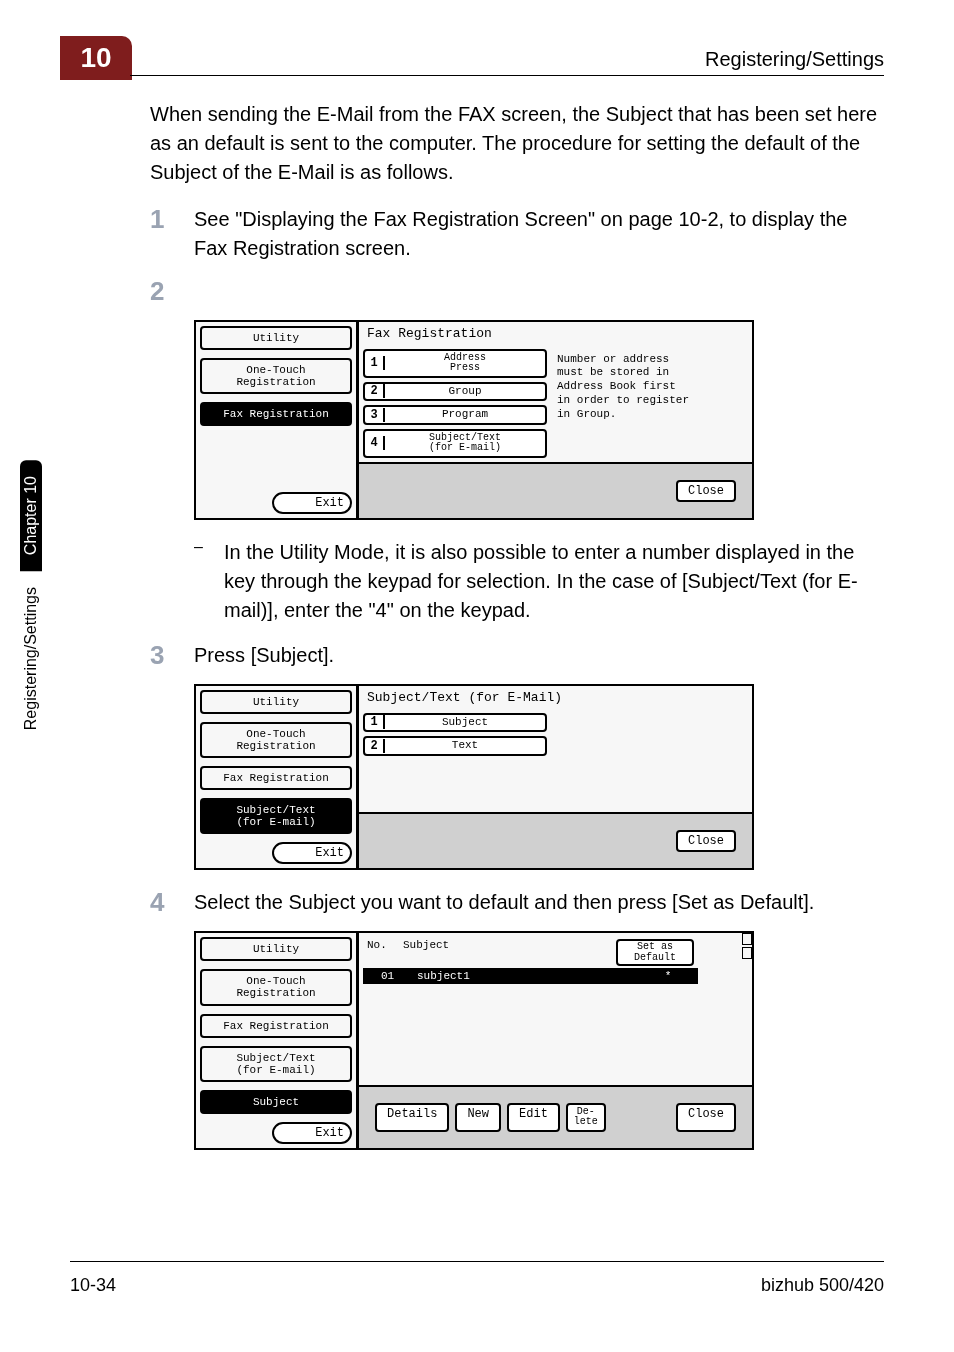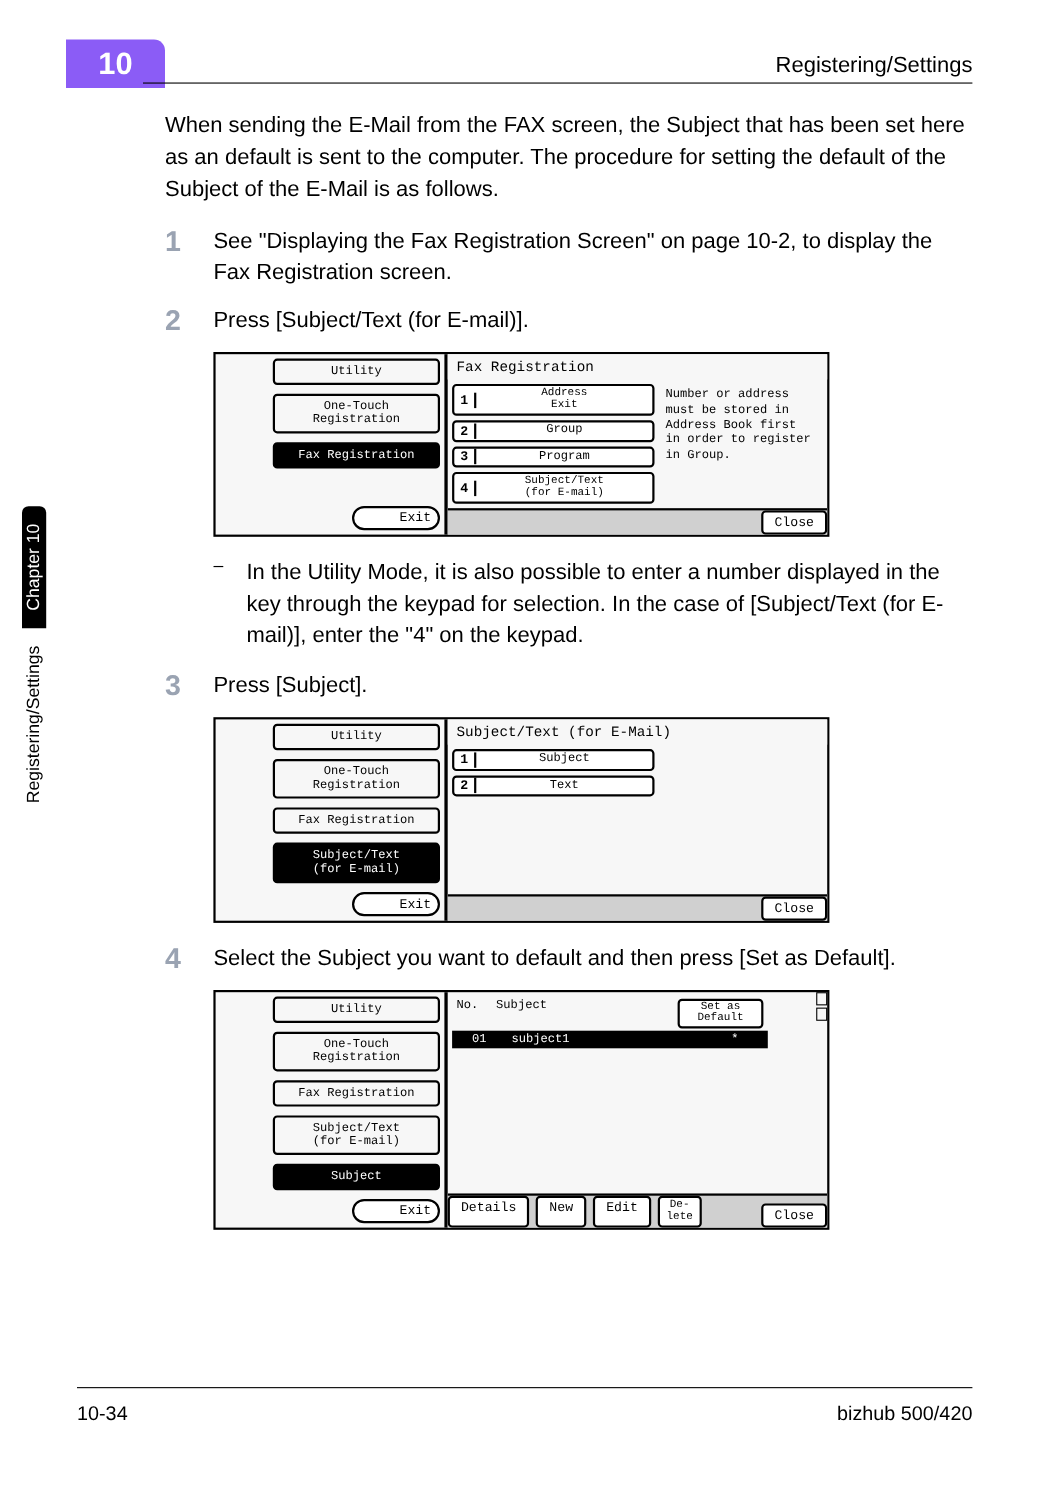--- a/index.html
+++ b/index.html
@@ -1,17 +1,17 @@
 <!DOCTYPE html>
 <html><head>
 <meta charset="utf-8">
 <style>
   html,body{margin:0;padding:0;background:#fff;font-family:"Helvetica Neue",Arial,sans-serif;color:#000;}
   .page{width:954px;height:1352px;position:relative;box-sizing:border-box;}
-  .tab-black{position:absolute;top:36px;left:60px;width:90px;height:44px;background:#8b5cf6;color:#fff;
+  .tab-black{position:absolute;top:36px;left:60px;width:72px;height:44px;background:#7f1d1d;color:#fff;
              display:flex;align-items:center;justify-content:center;font-size:28px;font-weight:700;
              border-top-right-radius:10px;border-bottom-left-radius:0;}
   .hdr-line{position:absolute;top:75px;left:130px;right:70px;border-top:1.5px solid #000;}
   .hdr-right{position:absolute;top:48px;right:70px;font-size:20px;}
   .content{position:absolute;top:100px;left:150px;right:70px;}
   .sec-title{font-weight:700;font-size:20px;margin-top:4px;margin-bottom:14px;}
   .para{font-size:20px;line-height:1.45;margin-bottom:18px;}
   .step{display:flex;margin-bottom:14px;}
   .step-num{width:44px;flex-shrink:0;font-size:26px;font-weight:700;color:#9aa3b2;line-height:1.1;}
   .step-body{font-size:20px;line-height:1.45;}
@@ -22,37 +22,37 @@
   .sidetab .blk{background:#000;color:#fff;writing-mode:vertical-rl;transform:rotate(180deg);
                 display:flex;align-items:center;justify-content:center;font-size:16px;padding:16px 2px;border-radius:0 0 6px 6px;}
   .sidetab .wht{writing-mode:vertical-rl;transform:rotate(180deg);display:flex;align-items:center;justify-content:center;
                 font-size:16px;padding:16px 2px;}
   .footer{position:absolute;bottom:56px;left:70px;right:70px;display:flex;justify-content:space-between;font-size:18px;}
   .footer-line{position:absolute;bottom:90px;left:70px;right:70px;border-top:1.5px solid #000;}
 
   
   .lcd{width:560px;margin:12px 0 18px 44px;}
   .lcd-outer{border:2px solid #000;background:#f7f7f7;display:flex;font-family:"Courier New",monospace;font-size:12px;}
-  .lcd-left{width:160px;border-right:3px solid #000;display:flex;flex-direction:column;padding-left:48px;}
+  .lcd-left{width:160px;border-right:3px solid #000;display:flex;flex-direction:column;}
   .lcd-right{flex:1;display:flex;flex-direction:column;}
   .lcd-crumb{padding:4px 6px;border:2px solid #000;margin:4px;border-radius:4px;text-align:center;
              font-size:11px;line-height:1.1;white-space:pre-line;}
   .lcd-crumb.active{background:#000;color:#fff;}
   .lcd-spacer{flex:1;}
   .lcd-exit{margin:4px;border:2px solid #000;border-radius:11px;padding:2px 6px;text-align:right;font-size:12px;
             align-self:flex-end;width:64px;background:#fff;}
   .lcd-title{padding:4px 8px;font-size:13px;background:#f7f7f7;}
   .lcd-body{flex:1;padding:4px;display:flex;}
   .lcd-opts{display:flex;flex-direction:column;gap:4px;}
   .lcd-opt{border:2px solid #000;border-radius:4px;display:flex;align-items:center;width:180px;background:#fff;}
   .lcd-opt .n{width:18px;border-right:2px solid #000;text-align:center;font-weight:700;}
   .lcd-opt .t{flex:1;text-align:center;font-size:11px;line-height:1.05;padding:2px 2px;white-space:pre-line;}
   .lcd-opt.sml .t{font-size:10px;}
   .lcd-note{margin-left:10px;font-size:11px;line-height:1.25;white-space:pre-line;padding-top:4px;}
-  .lcd-foot{display:flex;justify-content:flex-end;padding:0;gap:6px;background:#d0d0d0;border-top:2px solid #000;align-items:flex-end;}
+  .lcd-foot{display:flex;justify-content:flex-end;padding:16px;gap:6px;background:#d0d0d0;border-top:2px solid #000;}
   .lcd-btn{border:2px solid #000;border-radius:4px;padding:2px 10px;background:#fff;font-size:12px;}
   .lcd-btn.sml{font-size:10px;padding:2px 6px;line-height:1.05;white-space:pre-line;text-align:center;}
 
   
   .etable{margin:4px;}
   .etable .hdr{display:flex;font-size:11px;padding:2px 4px;}
   .etable .hdr .c1{width:36px;}
   .etable .hdr .c2{flex:1;}
   .etable .row{display:flex;background:#000;color:#fff;font-size:11px;padding:2px 18px;align-items:center;}
   .etable .row .c1{width:36px;}
@@ -82,41 +82,40 @@
   <div class="content">
     <div class="para">When sending the E-Mail from the FAX screen, the Subject that has been set here as an default is sent to the computer. The procedure for setting the default of the Subject of the E-Mail is as follows.</div>
 
     <div class="step">
       <div class="step-num">1</div>
       <div class="step-body">See "Displaying the Fax Registration Screen" on page 10-2, to display the Fax Registration screen.</div>
     </div>
 
     <div class="step">
       <div class="step-num">2</div>
-      <div class="step-body">Press [Subject/Text (for E-mail)].</div>
     </div>
 
     <div class="lcd">
       <div class="lcd-outer">
         <div class="lcd-left">
           <div class="lcd-crumb">Utility</div>
           <div class="lcd-crumb">One-Touch
 Registration</div>
           <div class="lcd-crumb active">Fax Registration</div>
           <div class="lcd-spacer"></div>
           <div class="lcd-exit">Exit</div>
         </div>
         <div class="lcd-right">
           <div class="lcd-title">Fax Registration</div>
           <div class="lcd-body">
             <div class="lcd-opts">
               <div class="lcd-opt sml">
                 <div class="n">1</div>
                 <div class="t">Address
-Exit</div>
+Press</div>
               </div>
               <div class="lcd-opt">
                 <div class="n">2</div>
                 <div class="t">Group</div>
               </div>
               <div class="lcd-opt">
                 <div class="n">3</div>
                 <div class="t">Program</div>
               </div>
               <div class="lcd-opt sml">

